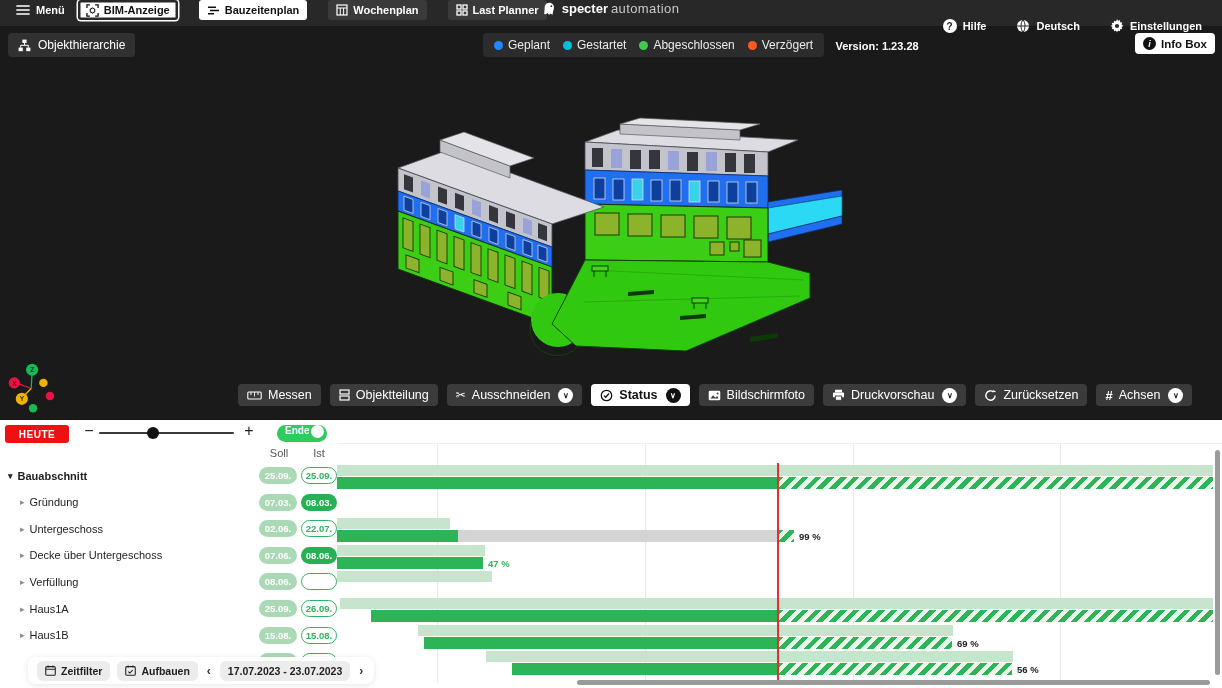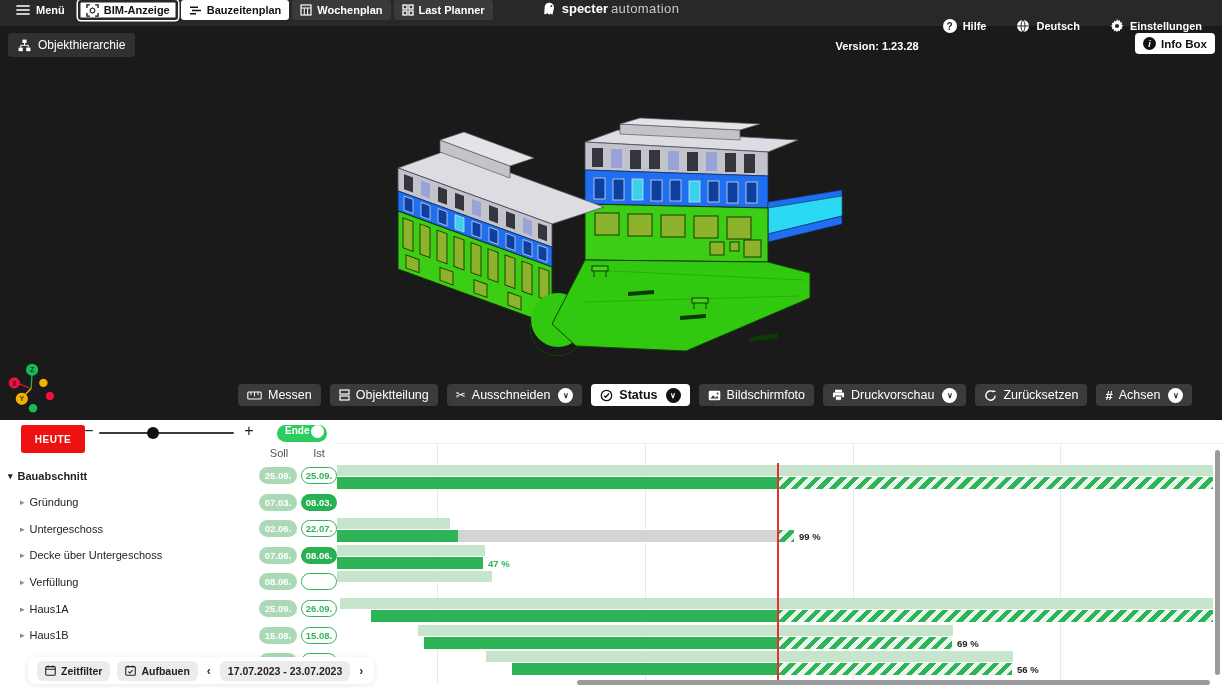--- a/index.html
+++ b/index.html
@@ -30,21 +30,21 @@
   .info-i{display:inline-flex;align-items:center;justify-content:center;width:13px;height:13px;border-radius:50%;background:#111;color:#fff;font:700 9px "Liberation Sans",sans-serif;font-style:italic;}
   .model{position:absolute;left:380px;top:83px;}
   .gizmo{position:absolute;left:4px;top:333px;}
   .vtoolbar{position:absolute;left:238px;bottom:14px;display:flex;align-items:center;gap:9px;}
   .tool{display:flex;align-items:center;gap:6px;background:#3b3b3b;border:none;border-radius:4px;color:#fff;font:400 12.5px "Liberation Sans",sans-serif;padding:3px 9px;height:22px;cursor:pointer;}
   .tool.active{background:#fff;color:#111;font-weight:700;}
   .dd{display:inline-flex;align-items:center;justify-content:center;width:15px;height:15px;border-radius:50%;background:#fff;color:#222;font:700 8px "Liberation Sans",sans-serif;margin-left:2px;cursor:pointer;}
   .tool.active .dd{background:#111;color:#fff;}
   
   .timeline{position:absolute;top:420px;left:0;right:0;bottom:0;background:#fff;color:#222;}
-  .heute{position:absolute;left:5px;top:5px;width:64px;height:28px;background:#ef1111;color:#fff;border:none;border-radius:3px;font:700 10px "Liberation Sans",sans-serif;letter-spacing:.5px;cursor:pointer;margin-left:16px;}
+  .heute{position:absolute;left:5px;top:5px;width:64px;height:18px;background:#ef1111;color:#fff;border:none;border-radius:3px;font:700 10px "Liberation Sans",sans-serif;letter-spacing:.5px;cursor:pointer;}
   .zbtn{position:absolute;top:2px;width:18px;height:18px;background:none;border:none;font:400 16px "Liberation Sans",sans-serif;color:#222;cursor:pointer;line-height:18px;text-align:center;padding:0;}
   .slider{position:absolute;left:99px;top:5px;width:135px;height:16px;cursor:pointer;}
   .slider .track{position:absolute;left:0;right:0;top:7px;height:2px;background:#3a3a3a;border-radius:1px;}
   .slider .knob{position:absolute;left:48px;top:2px;width:12px;height:12px;border-radius:50%;background:#111;}
   .ende{position:absolute;left:277px;top:5px;width:50px;height:17px;background:#2ecc5e;border:none;border-radius:9px;display:flex;color:#fff;font:700 10px "Liberation Sans",sans-serif;padding:0 3px 0 8px;cursor:pointer;}
   .ende .tknob{margin-left:auto;width:13px;height:13px;border-radius:50%;background:#fff;}
   .band{position:absolute;left:337px;right:0;top:4px;height:19px;background:#dedede;font:700 11px "Liberation Sans",sans-serif;color:#333;line-height:19px;padding-left:4px;}
   .colhead{position:absolute;top:27px;font:400 11px "Liberation Sans",sans-serif;color:#555;text-align:center;}
   .months{position:absolute;left:337px;right:0;top:26px;height:17px;}
   .month{position:absolute;top:0;width:80px;text-align:center;font:400 11px "Liberation Sans",sans-serif;color:#444;}
@@ -82,21 +82,21 @@
   <header class="topbar">
     <div class="tb-left">
       <button class="tb-plain">
         <span class="i">
             <svg width="14" height="12" viewBox="0 0 14 12">
               <path d="M1 2h12M1 6h12M1 10h12" stroke="currentColor" stroke-width="1.7" stroke-linecap="round"></path>
             </svg>
           </span>
         <span>Menü</span>
       </button>
-      <nav id="topnav" style="display:flex;gap:3px;">
+      <nav id="topnav" style="display:flex;gap:21px;">
           <button class="tb-btn active">
             <span class="i">
               <svg width="13" height="13" viewBox="0 0 14 14">
                 <path d="M1 4.2V1h3.2M9.8 1H13v3.2M13 9.8V13H9.8M4.2 13H1V9.8" fill="none" stroke="currentColor" stroke-width="1.4"></path>
                 <path d="M7 4.2l2.4 1.4v2.8L7 9.8 4.6 8.4V5.6z" fill="none" stroke="currentColor" stroke-width="1.1"></path>
               </svg>
             </span>
             <span>BIM-Anzeige</span>
           </button>
           <button class="tb-btn light">
@@ -177,20 +177,26 @@
           <svg width="13" height="13" viewBox="0 0 13 13">
             <rect x="4.4" y="0.6" width="4.2" height="3.4" fill="#fff"></rect>
             <rect x="0.6" y="8.6" width="4.2" height="3.6" fill="#fff"></rect>
             <rect x="8.2" y="8.6" width="4.2" height="3.6" fill="#fff"></rect>
             <path d="M6.5 4v2.3M2.7 8.6V6.3h7.6v2.3" stroke="#fff" fill="none" stroke-width="1"></path>
           </svg>
         </span>
       <span>Objekthierarchie</span>
     </button>
 
+    <div class="legend" id="legend">
+        <span><span class="dot" style="background:#1e88ff"></span>Geplant</span>
+        <span><span class="dot" style="background:#00c0e0"></span>Gestartet</span>
+        <span><span class="dot" style="background:#3ecc4e"></span>Abgeschlossen</span>
+        <span><span class="dot" style="background:#ff5a1f"></span>Verzögert</span>
+      </div>
 
     <button class="infobox">
       <span class="info-i">i</span>
       <span>Info Box</span>
     </button>
 
     <svg class="model" width="480" height="250" viewBox="0 0 480 250">
 
       <polygon points="205,32 238,20 418,30 388,42" fill="#dcdce2" stroke="#55565e" stroke-width="0.8"></polygon>
       <polygon points="240,24 360,30 360,20 240,14" fill="#c3c3ca" stroke="#5a5a62" stroke-width="0.7"></polygon>

